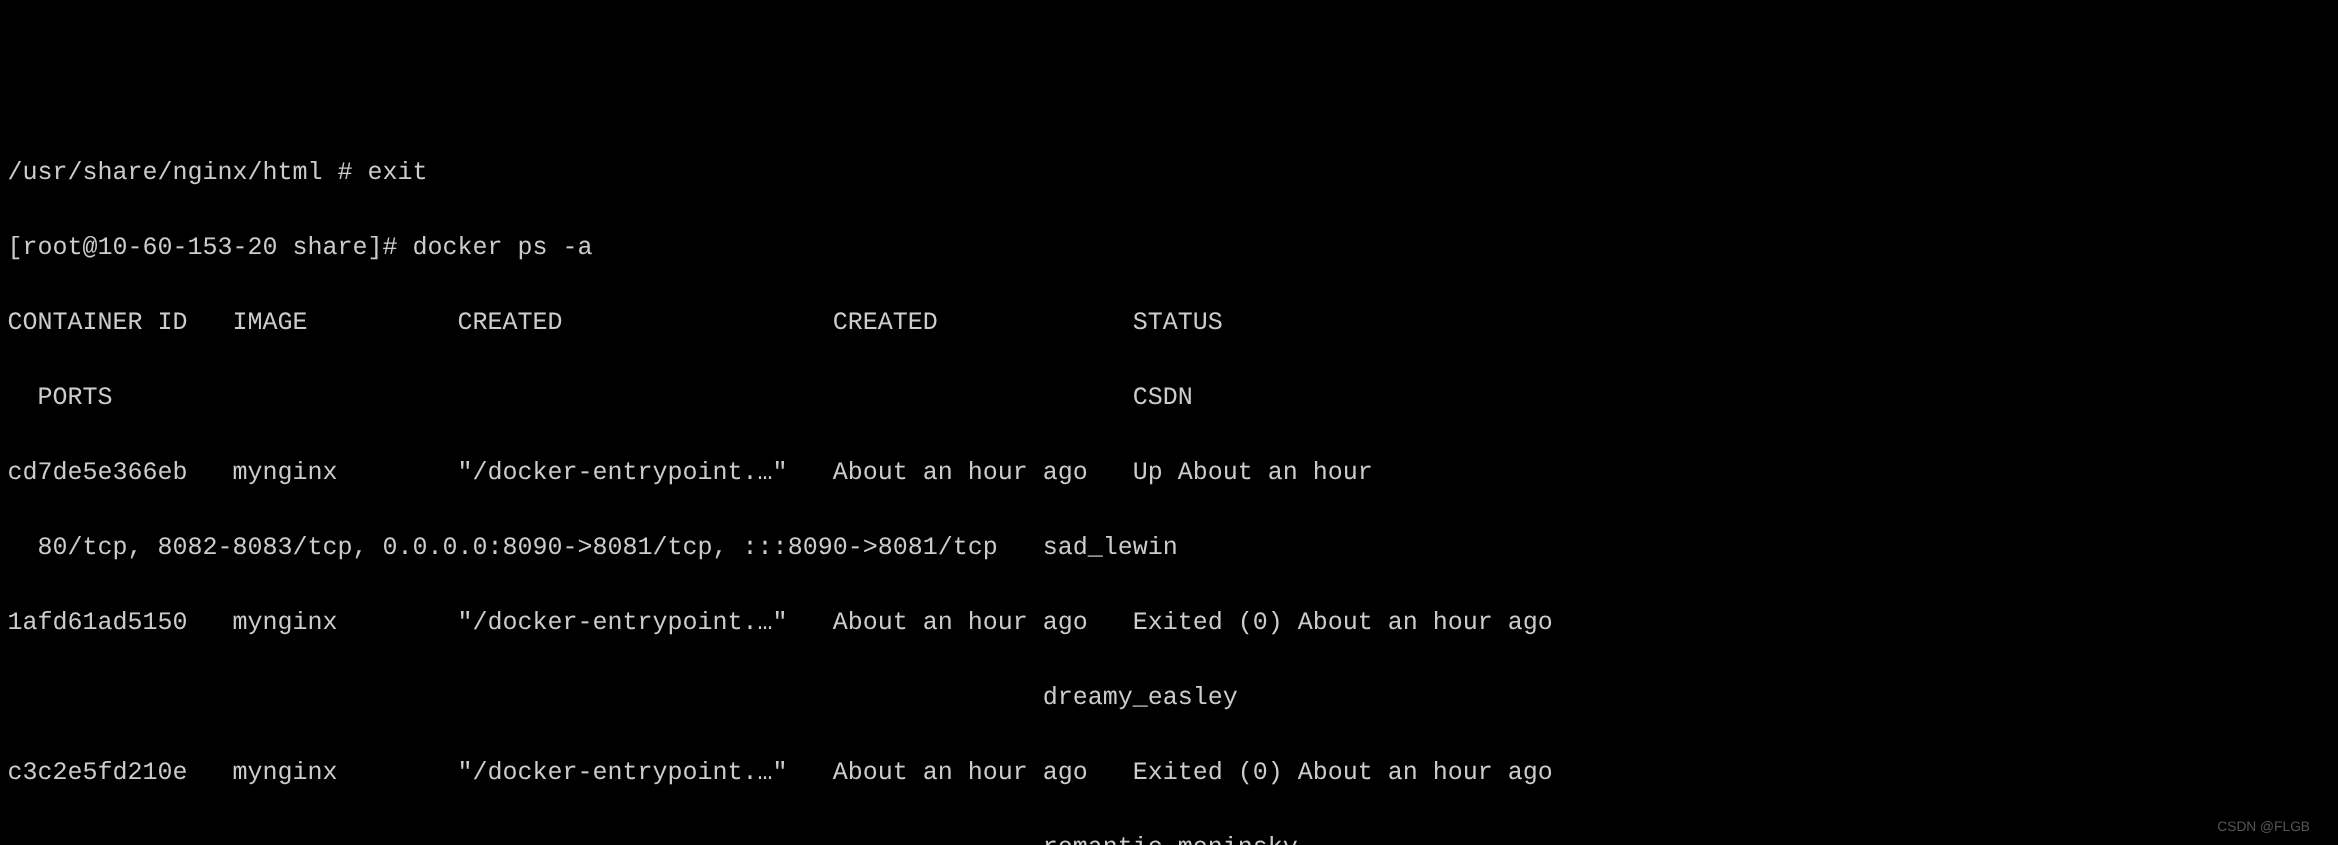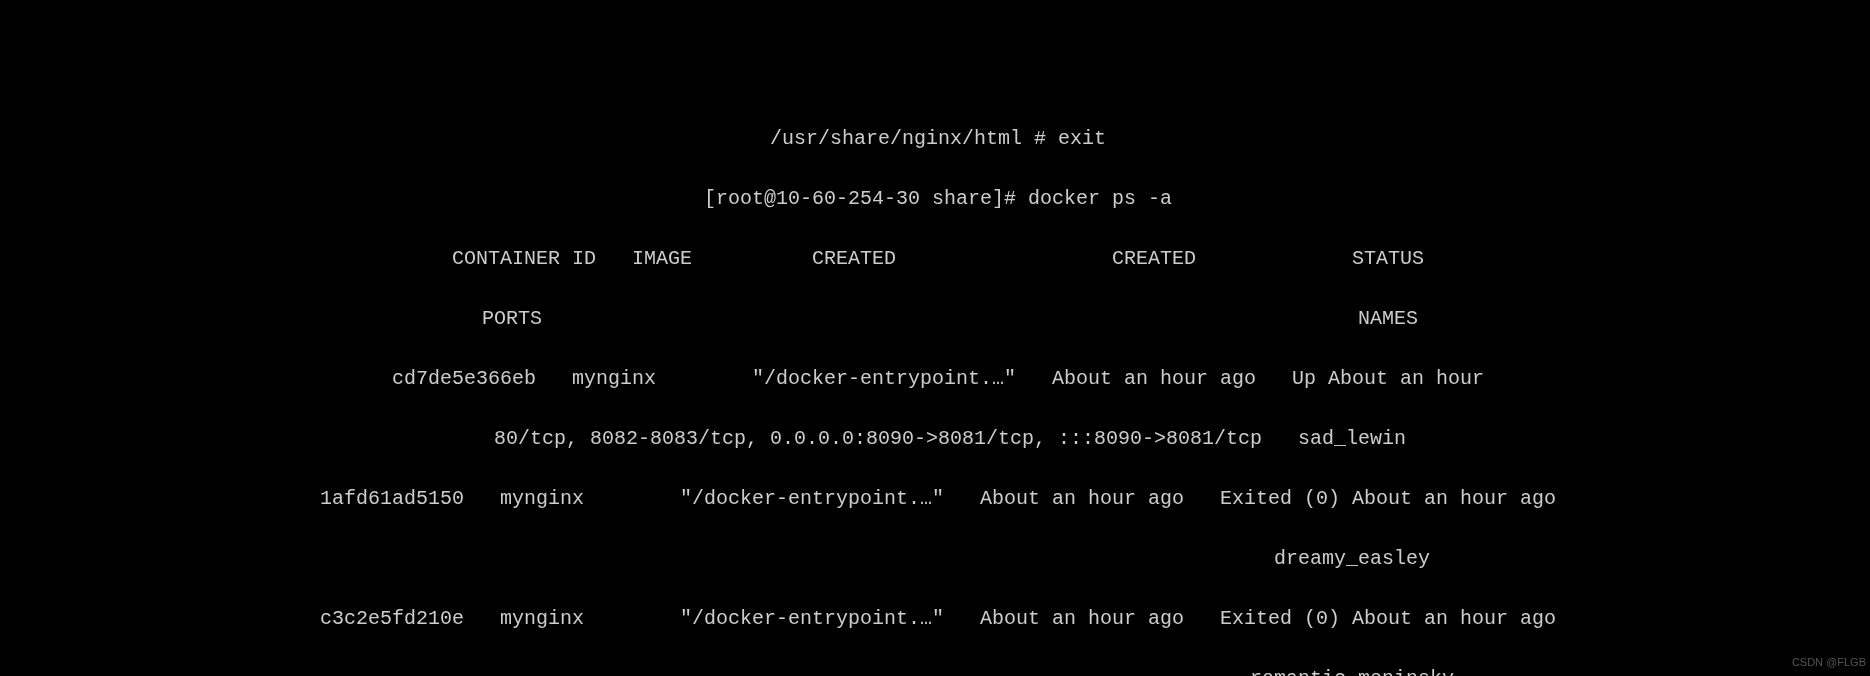--- a/index.html
+++ b/index.html
@@ -1,49 +1,49 @@
 <!DOCTYPE html>
 <html><head>
   <meta charset="utf-8">
   <style>
-    * { margin: 0; padding: 0; box-sizing: border-box; text-align: center; }
+    * { margin: 0; padding: 0; box-sizing: border-box; }
     body {
       background: #000;
       color: #ccc;
       font-family: 'Consolas', 'Courier New', monospace;
       font-size: 20px;
       line-height: 1.5;
       white-space: pre;
       width: 1870px;
       height: 676px;
       padding: 4px 0 0 6px;
       overflow: hidden;
       position: relative;
     }
     .line { white-space: pre; }
     .watermark {
       position: absolute;
       bottom: 6px;
-      right: 4px;
+      right: 22px;
       font-size: 11px;
       color: #555;
       font-family: sans-serif;
       white-space: nowrap;
       margin-top: 44px;
     }
   </style>
 </head>
 <body>
 
 
 
 <div class="line">/usr/share/nginx/html # exit</div>
-<div class="line">[root@10-60-254-30 share]# docker ps -a</div>
+<div class="line">[root@10-60-153-20 share]# docker ps -a</div>
 <div class="line">CONTAINER ID   IMAGE          CREATED                  CREATED             STATUS</div>
-<div class="line">  PORTS                                                                    NAMES</div>
+<div class="line">  PORTS                                                                    CSDN</div>
 <div class="line">cd7de5e366eb   mynginx        "/docker-entrypoint.…"   About an hour ago   Up About an hour</div>
 <div class="line">  80/tcp, 8082-8083/tcp, 0.0.0.0:8090-&gt;8081/tcp, :::8090-&gt;8081/tcp   sad_lewin</div>
 <div class="line">1afd61ad5150   mynginx        "/docker-entrypoint.…"   About an hour ago   Exited (0) About an hour ago</div>
 <div class="line">                                                                     dreamy_easley</div>
 <div class="line">c3c2e5fd210e   mynginx        "/docker-entrypoint.…"   About an hour ago   Exited (0) About an hour ago</div>
 <div class="line">                                                                     romantic_meninsky</div>
 
 
 
 

